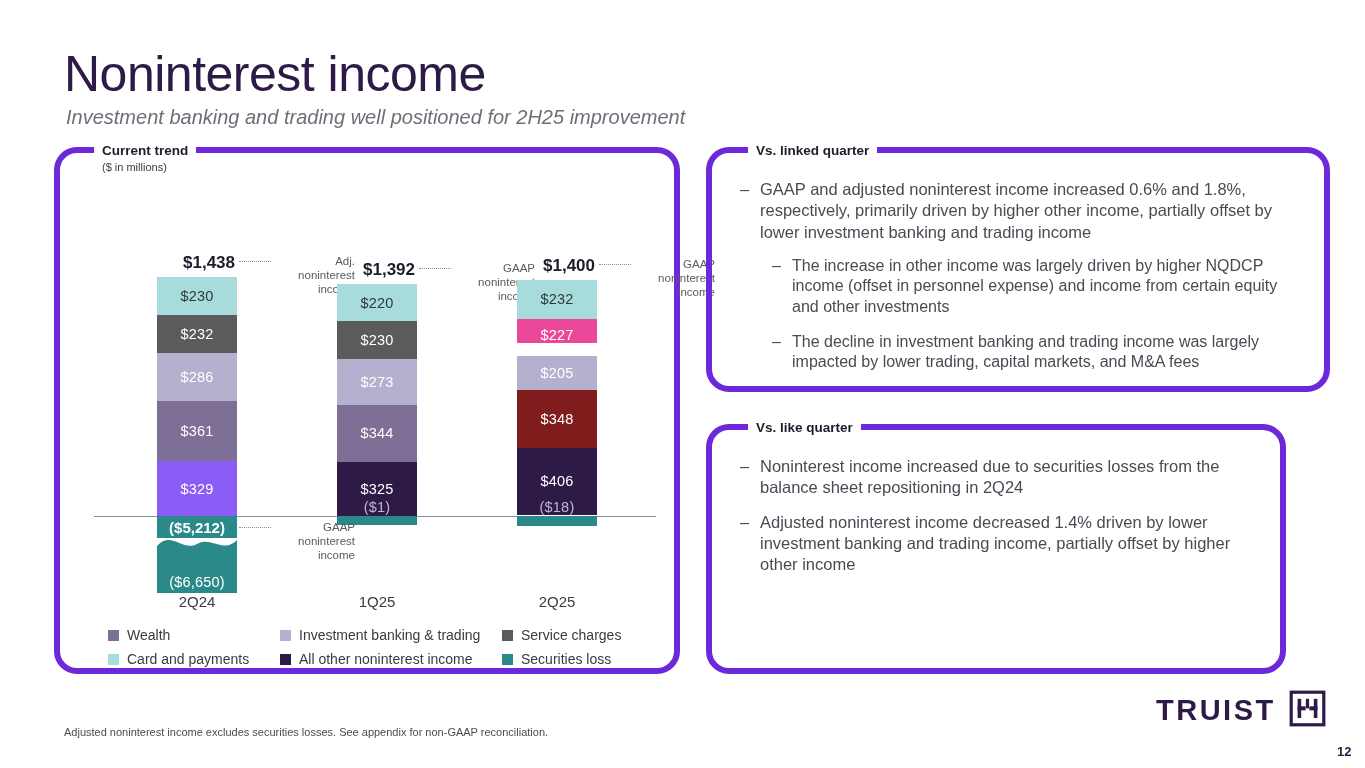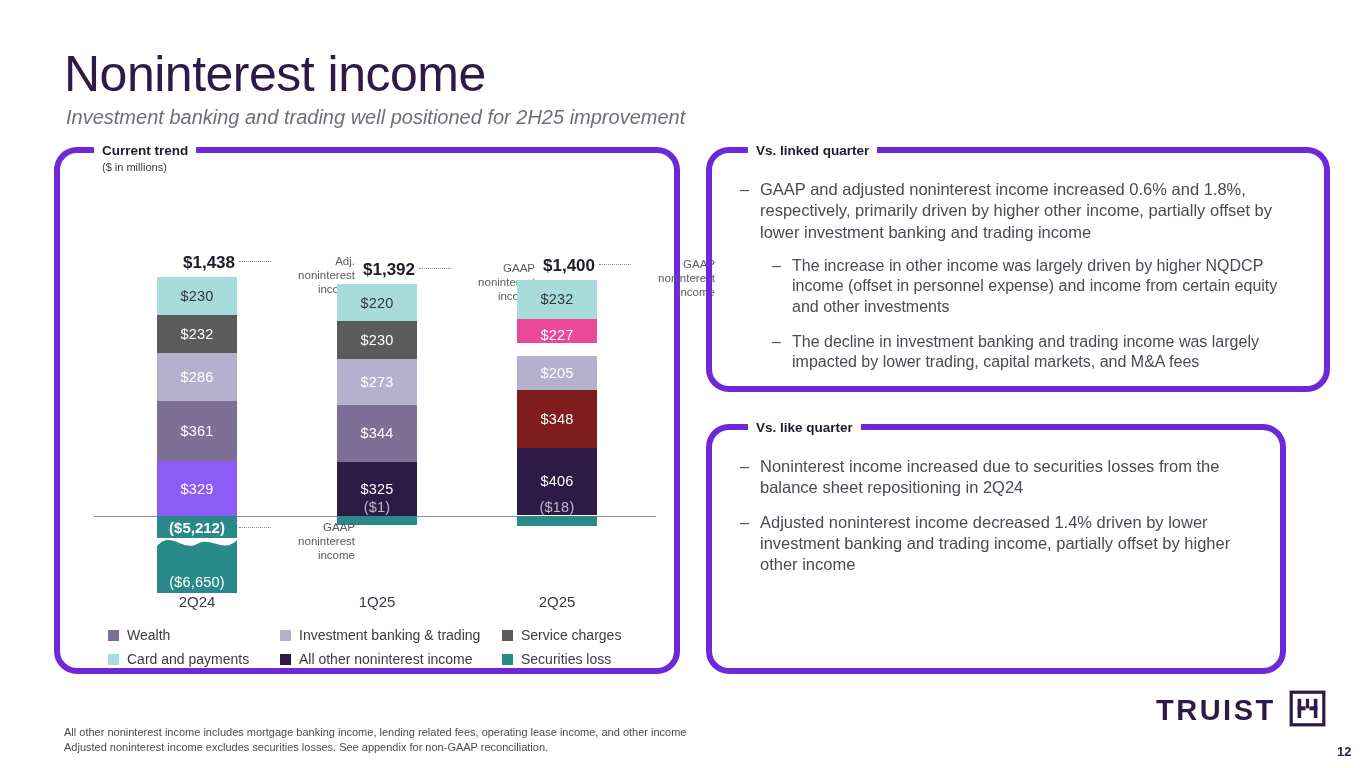--- a/index.html
+++ b/index.html
@@ -352,21 +352,20 @@
         <span class="btxt">Noninterest income increased due to securities losses from the balance sheet repositioning in 2Q24</span>
       </div>
       <div class="bullet">
         <span class="dash">–</span>
         <span class="btxt">Adjusted noninterest income decreased 1.4% driven by lower investment banking and trading income, partially offset by higher other income</span>
       </div>
     </div>
 </div>
 
 <div id="footnotes">
-  <div>All other noninterest income includes mortgage banking income, lending related fees, operating lease income, and other income</div>
   <div>Adjusted noninterest income excludes securities losses. See appendix for non-GAAP reconciliation.</div>
 </div>
 
 <div id="logo">
   <div id="logo-wordmark">TRUIST</div>
   <span>
     <svg width="37" height="37" viewBox="0 0 37 37" aria-hidden="true">
       <rect x="2.2" y="2.2" width="32.6" height="32.6" fill="none" stroke="#2E1A47" stroke-width="3.2"></rect>
       <rect x="8.6" y="16.3" width="8.0" height="4.0" fill="#2E1A47"></rect>
       <rect x="20.4" y="16.3" width="8.0" height="4.0" fill="#2E1A47"></rect>

